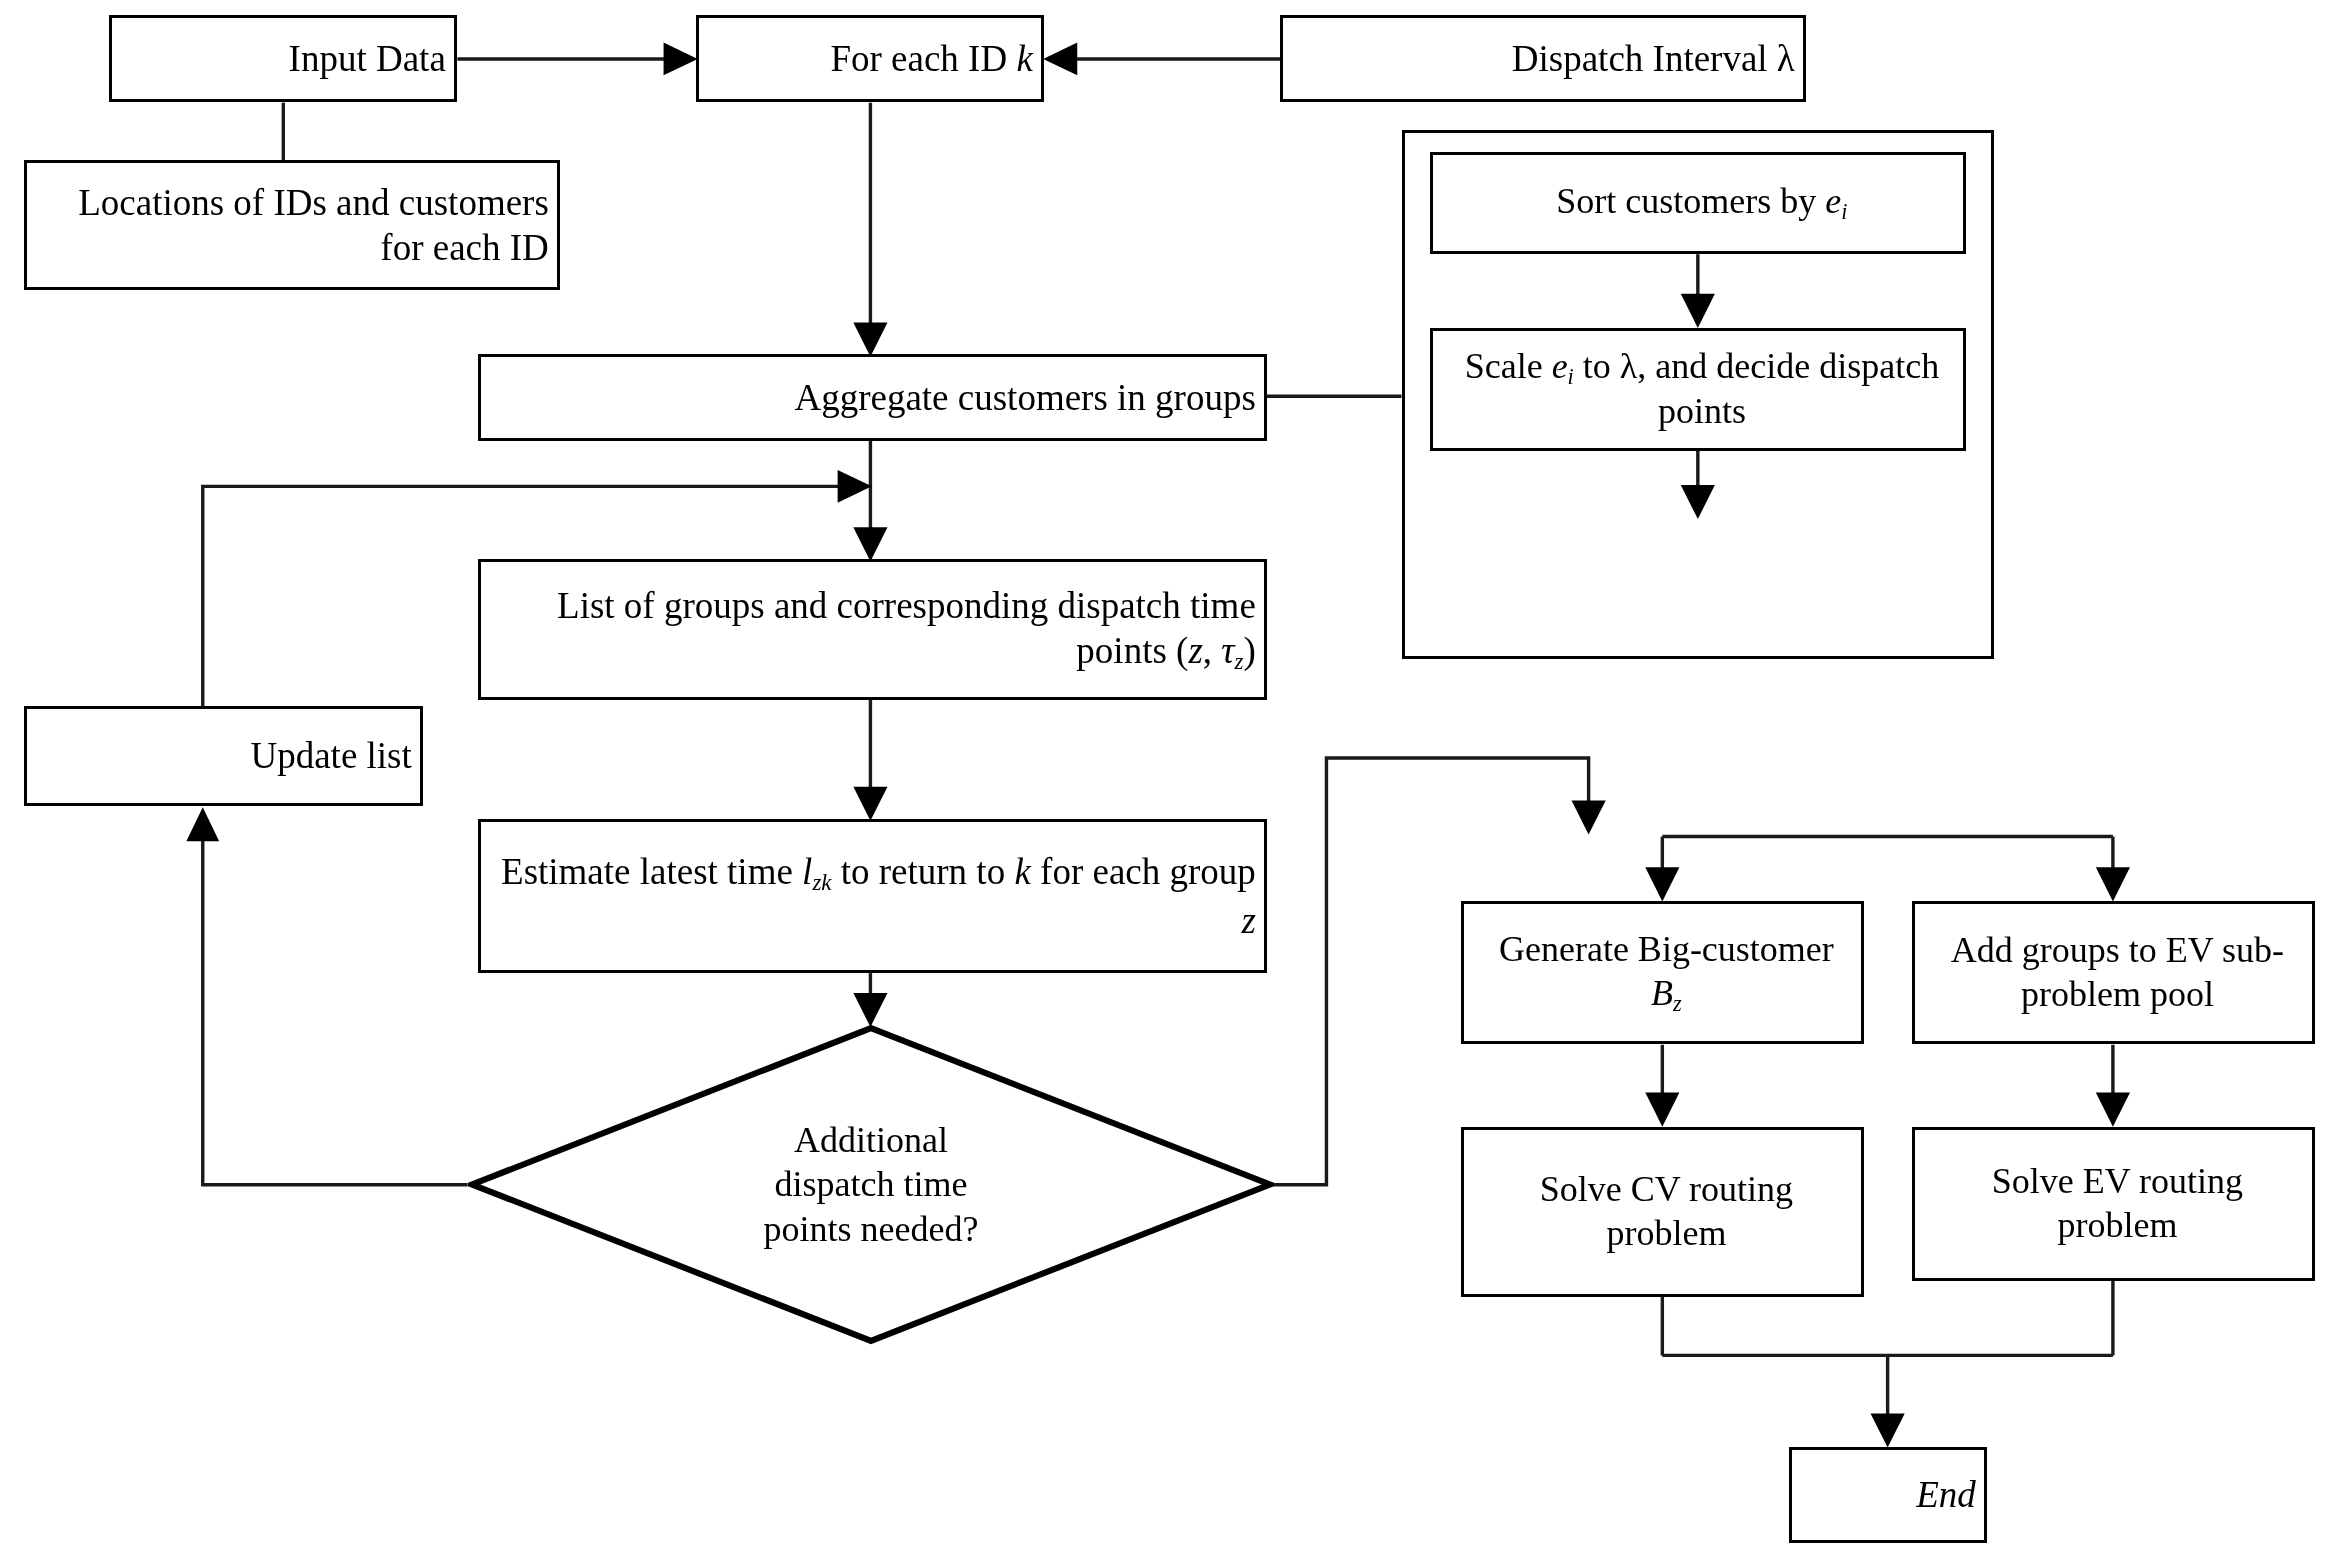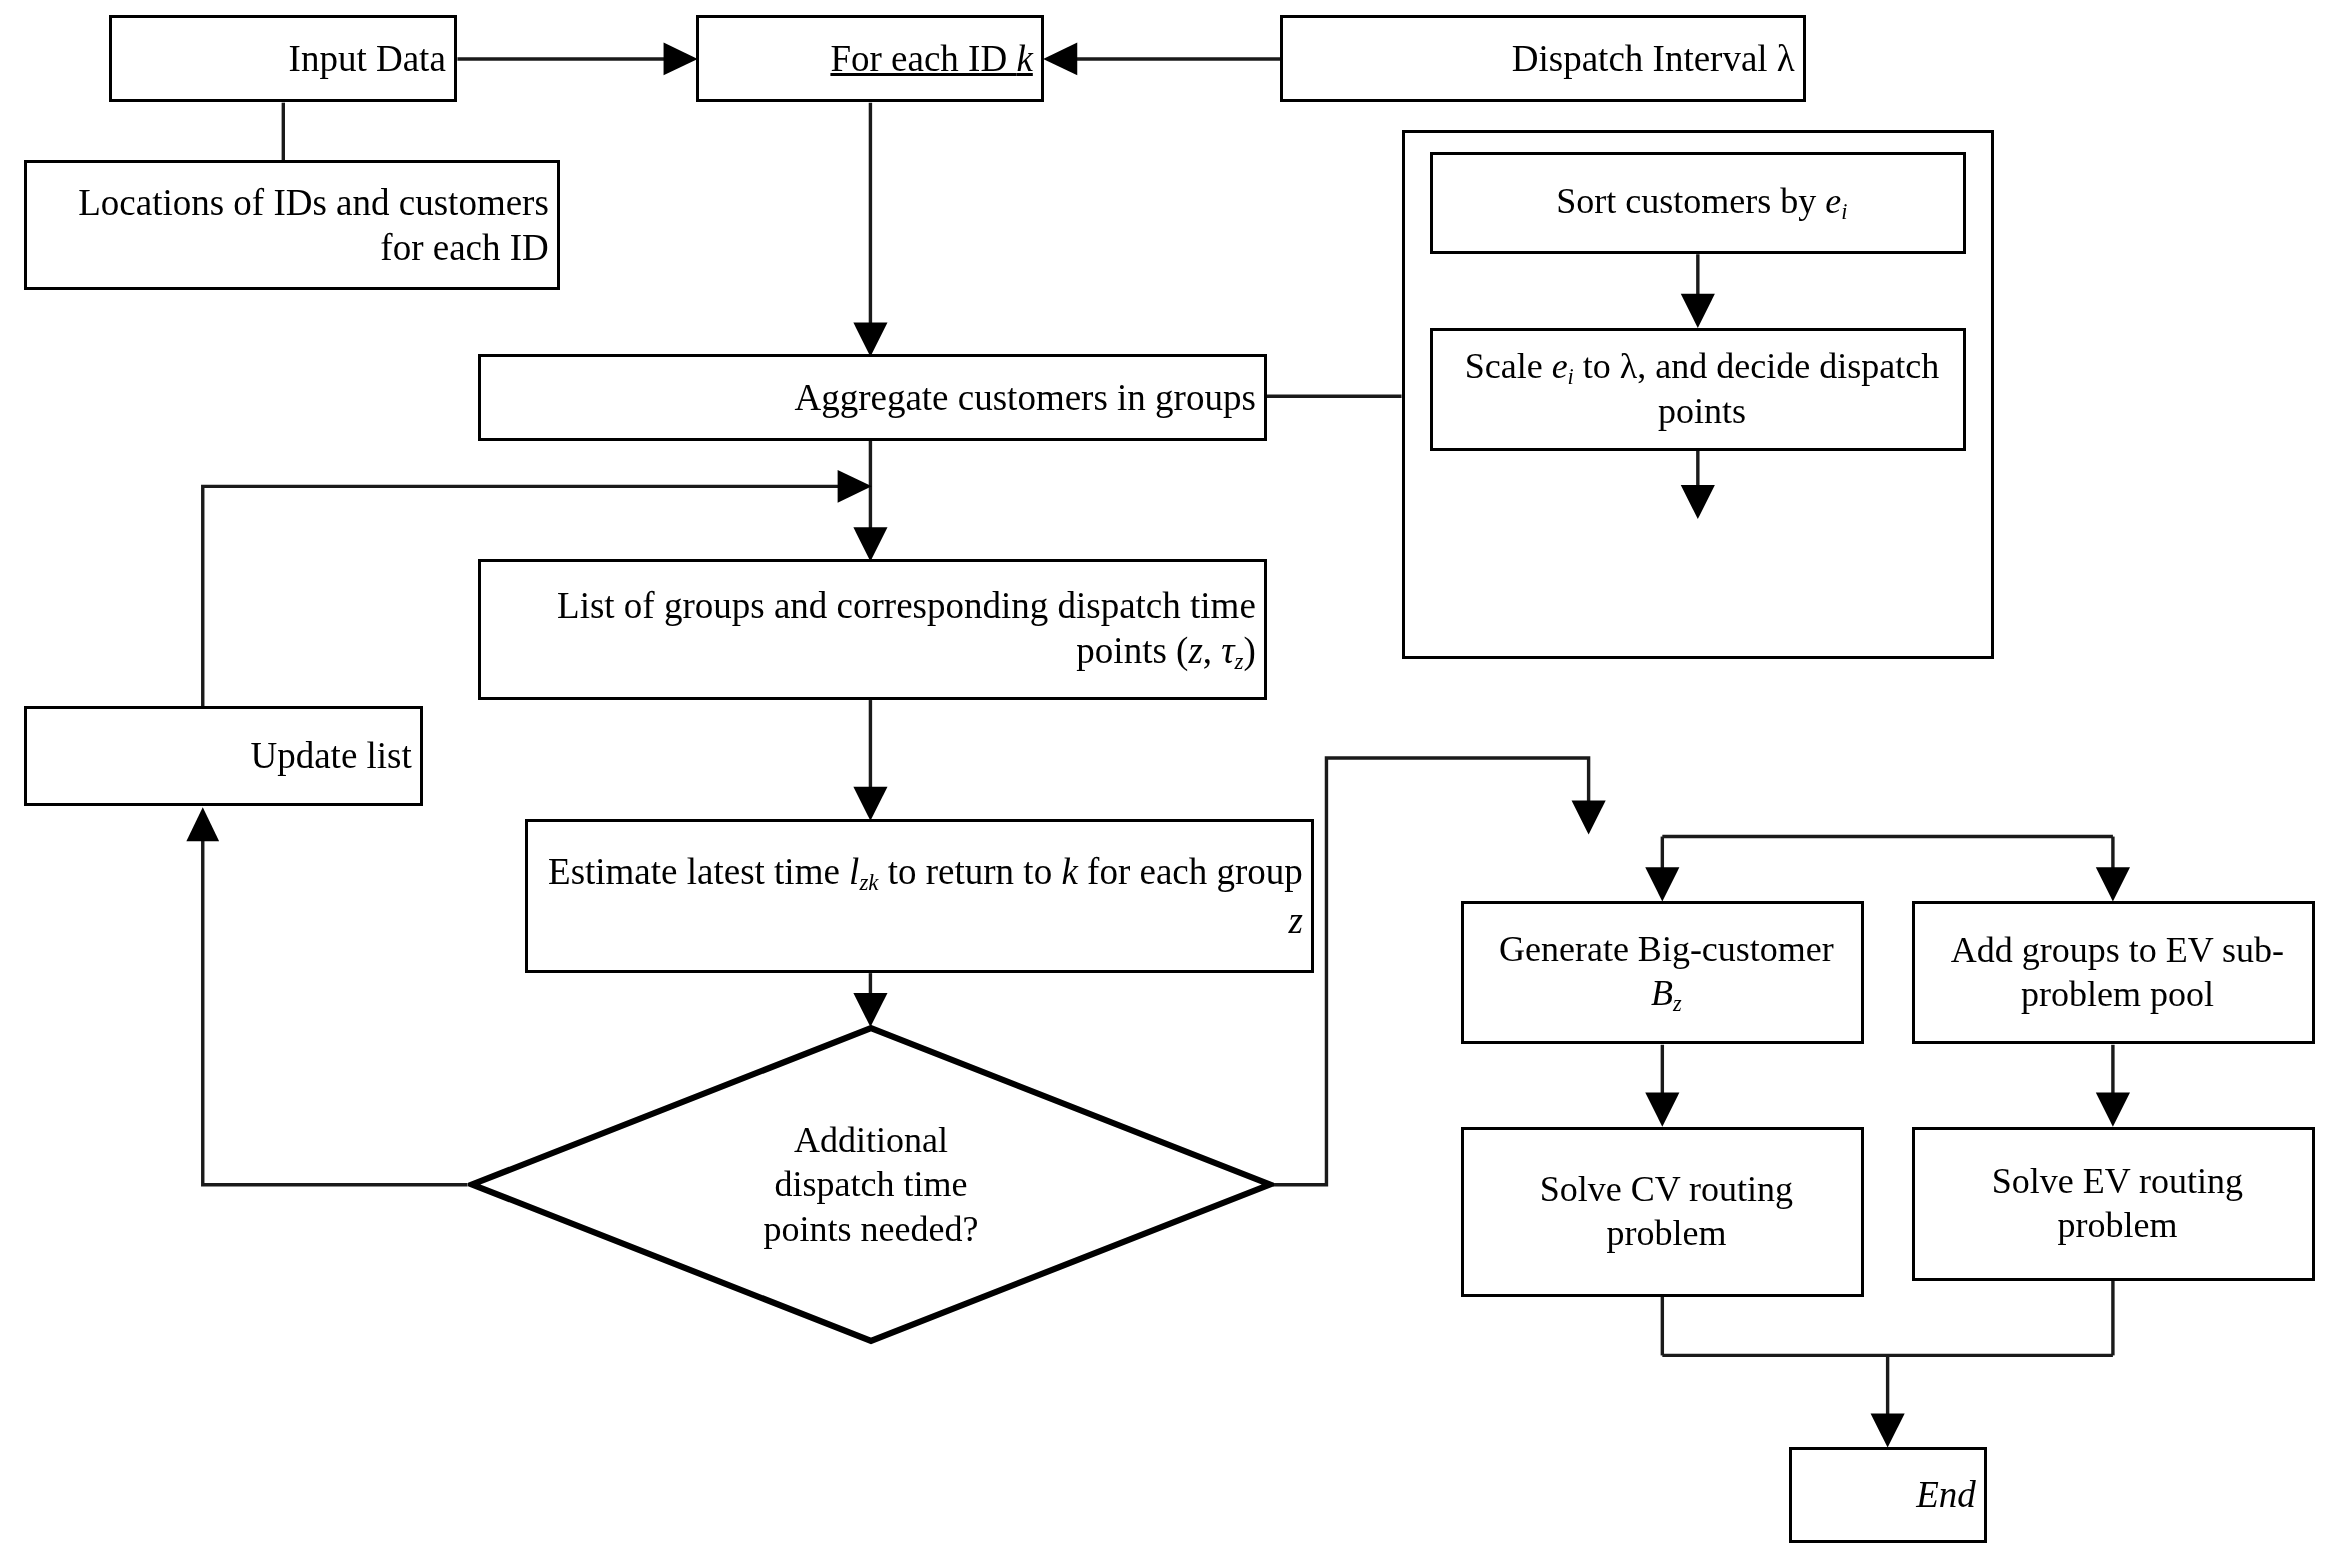--- a/index.html
+++ b/index.html
@@ -143,21 +143,21 @@
   </svg>
 
   <div class="node f54" style="left:109px; top:15px; width:348px; height:87px;">
     <span class="txt">Input Data</span>
   </div>
 
   <div class="node f54" style="left:24px; top:160px; width:536px; height:130px;">
     <span class="txt">Locations of IDs and customers for each ID</span>
   </div>
 
-  <div class="node f54" style="left:696px; top:15px; width:348px; height:87px;text-decoration:underline;">
+  <div class="node f54" style="left:696px; top:15px; width:348px; height:87px;">
     <span class="txt">For each ID <i>k</i></span>
   </div>
 
   <div class="node f54" style="left:1280px; top:15px; width:526px; height:87px;">
     <span class="txt">Dispatch Interval λ</span>
   </div>
 
   <div class="group-frame" style="left:1402px; top:130px; width:592px; height:529px;"></div>
 
   <div class="node f52" style="left:1430px; top:152px; width:536px; height:102px;">
@@ -174,21 +174,21 @@
   </div>
 
   <div class="node f54" style="left:478px; top:559px; width:789px; height:141px;">
     <span class="txt">List of groups and corresponding dispatch time points (<i>z</i>, <i>τ<sub>z</sub></i>)</span>
   </div>
 
   <div class="node f54" style="left:24px; top:706px; width:399px; height:100px;">
     <span class="txt">Update list</span>
   </div>
 
-  <div class="node f54" style="left:478px; top:819px; width:789px; height:154px;margin-left:47px;">
+  <div class="node f54" style="left:478px; top:819px; width:789px; height:154px;">
     <span class="txt">Estimate latest time <i>l<sub>zk</sub></i> to return to <i>k</i> for each group <i>z</i></span>
   </div>
 
   <div class="diamond-wrap" style="left:468px; top:1024px; width:806px; height:321px;">
     <svg width="806" height="321" viewBox="0 0 1180 470">
       <polygon points="590,6 1174,235 590,464 6,235" fill="#ffffff" stroke="#000000" stroke-width="9"></polygon>
     </svg>
     <div class="diamond-label">
       <span>
         <span>Additional</span><br>

